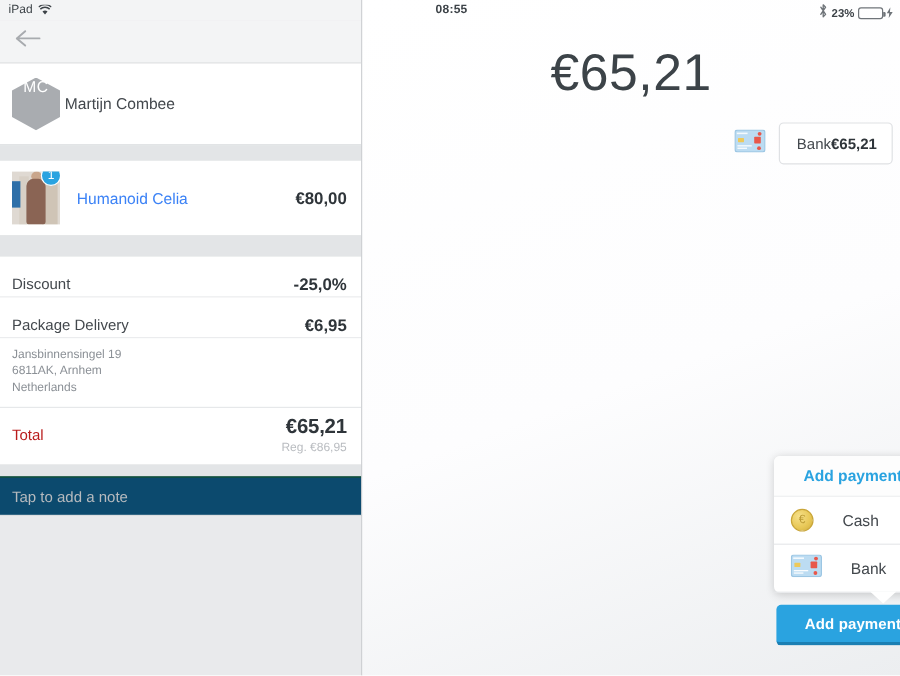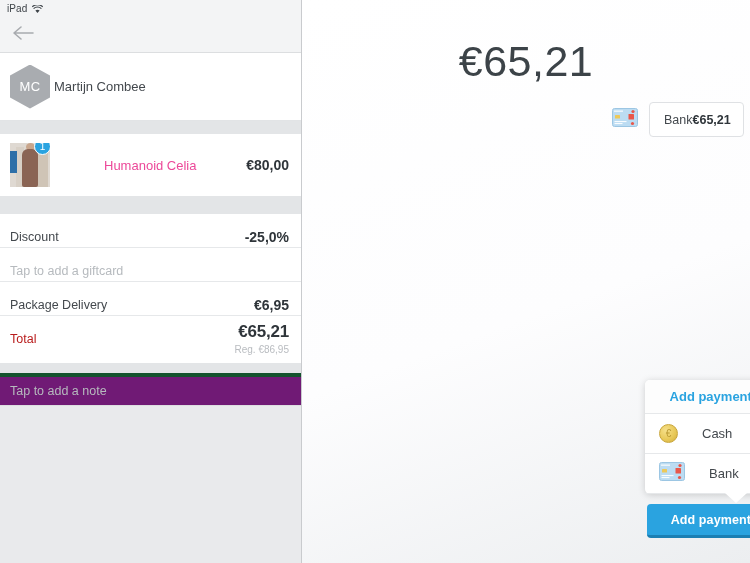--- a/index.html
+++ b/index.html
@@ -36,21 +36,21 @@
   }
   .back-arrow { display: block; cursor: pointer; }
 
   .customer-row {
     height: 68px; background: #ffffff;
     display: flex; align-items: center; padding-left: 10px;
     border-bottom: 1px solid #e2e4e6;
   }
   .hexagon {
     width: 40px; height: 44px; position: relative;
-    display: flex; align-items: center; justify-content: center;
+    display: flex; align-items: flex-start; justify-content: center;
     flex: none;
   }
   .hexagon .hx {
     position: absolute; inset: 0;
     background: #a9acb0;
     clip-path: polygon(50% 0%, 100% 25%, 100% 75%, 50% 100%, 0% 75%, 0% 25%);
   }
   .hexagon .initials {
     position: relative; z-index: 2;
     color: #ffffff; font-size: 13px; letter-spacing: .5px;
@@ -95,21 +95,21 @@
     width: 9px; height: 8px; background: #c9a68c; border-radius: 50%;
   }
   .qty-badge {
     position: absolute; top: -5px; left: 24px;
     width: 17px; height: 17px; border-radius: 50%;
     background: #2aa3e0; color: #fff;
     font-size: 10px; display: flex; align-items: center; justify-content: center;
     border: 1.5px solid #ffffff; z-index: 3;
   }
   .li-texts { margin-left: 14px; flex: 1; min-width: 0; }
-  .li-title { font-size: 13px; color: #ec4899; margin-left: 40px; }
+  .li-title { font-size: 13px; color: #3b82f6; }
   .li-sub { font-size: 10.5px; color: #8b9096; margin-top: 5px; }
   .li-price { font-size: 14px; color: #2f353a; font-weight: bold; }
 
   .row {
     display: flex; align-items: center; justify-content: space-between;
     padding: 12px 12px 0 10px;
     height: 34px; background: #ffffff;
     border-bottom: 1px solid #e6e8ea;
   }
   .row:last-child { border-bottom: none; }
@@ -127,22 +127,22 @@
     display: flex; align-items: center; justify-content: space-between;
     padding: 6px 12px 8px 10px; background: #ffffff;
   }
   .total-label { font-size: 12.5px; color: #b91c1c; }
   .total-right { text-align: right; }
   .total-value { font-size: 17px; color: #2f353a; font-weight: bold; letter-spacing: -.2px; }
   .total-reg { font-size: 10px; color: #b9bcc0; margin-top: 2px; margin-left: 31px; }
 
   .note-row {
     height: 33px; display: flex; align-items: center;
-    padding-left: 10px; background: #701a75;
-    border-top: 4px solid #14532d; border-bottom: 1px solid #dcdee0;
+    padding-left: 10px; background: #0c4a6e;
+    border-top: 1px solid #14532d; border-bottom: 1px solid #dcdee0;
   }
   .note-placeholder { font-size: 12.5px; color: #b6babe; }
 
   
   .right-panel {
     position: relative; width: 448px; height: 563px;
     background: linear-gradient(160deg, #ffffff 0%, #fdfdfe 55%, #eceef0 100%);
     overflow: hidden;
   }
   .statusbar-right {
@@ -292,44 +292,63 @@
     </div>
 
     <div class="gap" style="height:18px"></div>
 
     <div class="section">
       <div class="row">
         <span class="row-label">Discount</span>
         <span class="row-value">-25,0%</span>
       </div>
       <div class="row">
-        <span class="row-label placeholder">Tap to add a giftcard</span>
-      </div>
-      <div class="row">
         <span class="row-label">Package Delivery</span>
         <span class="row-value">€6,95</span>
+      </div>
+      <div class="address-row">
+        <div class="address-line">Jansbinnensingel 19</div>
+        <div class="address-line">6811AK, Arnhem</div>
+        <div class="address-line">Netherlands</div>
       </div>
       <div class="total-row">
         <span class="total-label">Total</span>
         <span class="total-right">
           <div class="total-value">€65,21</div>
           <div class="total-reg">Reg. €86,95</div>
         </span>
       </div>
     </div>
 
     <div class="gap" style="height:10px"></div>
 
     <div class="note-row">
       <span class="note-placeholder">Tap to add a note</span>
     </div>
   </div>
 
   <div class="right-panel">
 
+    <div class="statusbar-right">
+      <span class="sb-time">08:55</span>
+      <span class="sb-right">
+        <span>
+          <svg width="8" height="12" viewBox="0 0 8 12">
+            <path d="M2 3 L6 9 L4 11 L4 1 L6 3 L2 9" stroke="#6f7479" stroke-width="1.1" fill="none" stroke-linejoin="round" stroke-linecap="round"></path>
+          </svg>
+        </span>
+        <span class="sb-batt-text">23%</span>
+        <span class="batt"><span class="fill"></span></span>
+        <span>
+          <svg width="5" height="9" viewBox="0 0 5 9">
+              <path d="M3 0 L0 5 H2 L1.6 9 L5 4 H2.6 Z" fill="#6f7479"></path>
+            </svg>
+        </span>
+      </span>
+    </div>
 
     <div class="amount-big">€65,21</div>
 
     <div class="pay-row">
       <span class="card-icon">
         <svg width="26" height="19" viewBox="0 0 26 19">
           <rect x="0.5" y="0.5" width="25" height="18" rx="2" fill="#bcdcf2" stroke="#9cc6e3"></rect>
           <rect x="2" y="2.5" width="9" height="1.3" fill="#ffffff" opacity=".85"></rect>
           <rect x="3" y="7" width="5" height="3.6" rx="0.6" fill="#edc95a"></rect>
           <rect x="16.5" y="6" width="5.5" height="5.5" rx="0.6" fill="#e8574a"></rect>

